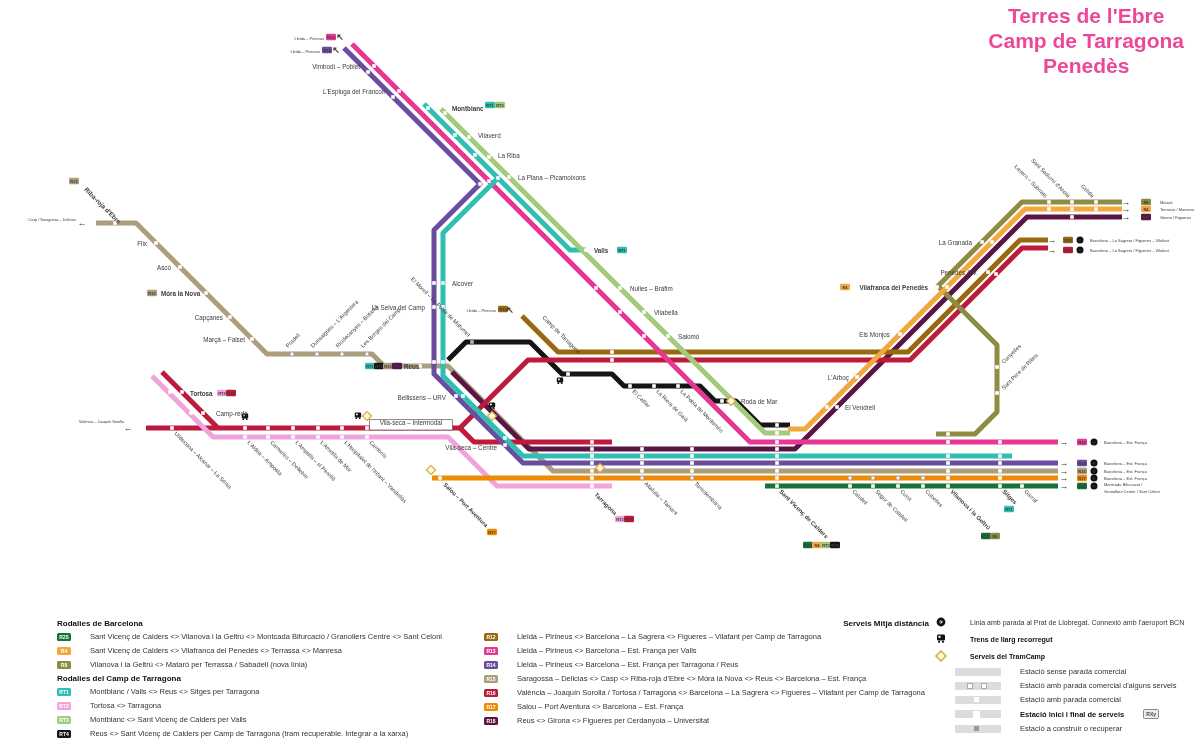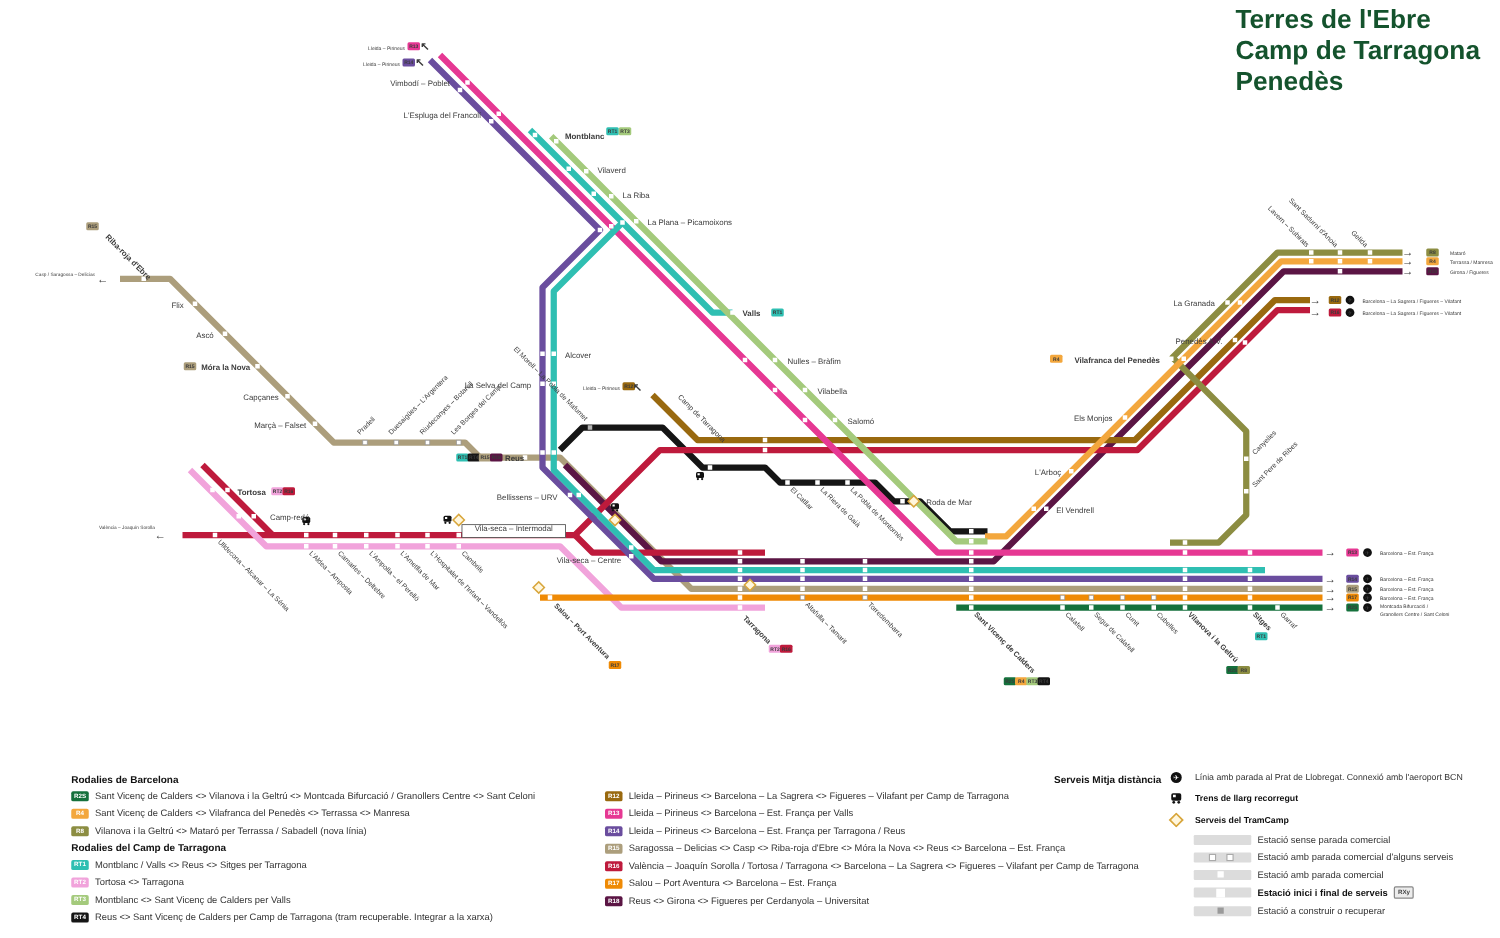--- a/index.html
+++ b/index.html
@@ -1,27 +1,27 @@
 <!DOCTYPE html>
 <html><head>
 <meta charset="utf-8">
 <style>
   html,body{margin:0;padding:0;background:#fff;}
   #screen{position:relative;width:1200px;height:750px;background:#fff;overflow:hidden;
           font-family:"Liberation Sans",sans-serif;}
   #map-svg{position:absolute;left:0;top:0;}
   #map-svg text{font-family:"Liberation Sans",sans-serif;fill:#3b3b3b;}
-  #title{position:absolute;top:4px;right:16px;text-align:left;font-size:21px;font-weight:bold;
-         color:#14532d;line-height:1.18;}
+  #title{position:absolute;top:4px;right:16px;text-align:center;font-size:21px;font-weight:bold;
+         color:#ec4899;line-height:1.18;}
   .legend-col{position:absolute;font-size:7.5px;color:#333;}
   #legend-col1{left:57px;top:616px;width:420px;}
   #legend-col2{left:484px;top:616px;width:445px;text-align:right;}
   #legend-col3{left:933px;top:616px;width:255px;text-align:center;}
   .legend-header{font-weight:bold;font-size:8px;color:#111;margin:3px 0 4px 0;}
-  .legend-row{display:flex;align-items:center;gap:5px;margin-bottom:5px;}
+  .legend-row{display:flex;align-items:center;gap:19px;margin-bottom:5px;}
   .badge-chip{flex:none;width:14px;height:8px;border-radius:1.5px;color:#fff;font-size:5px;
               font-weight:bold;display:flex;align-items:center;justify-content:center;}
   .legend-text{white-space:nowrap;}
   .sym-ico{flex:none;width:18px;height:12px;}
   .bar{flex:none;position:relative;width:46px;height:8px;background:#dcdcdc;border-radius:1px;}
   .bar .sq{position:absolute;top:1.5px;width:5px;height:5px;background:#fff;}
   .bar .sq.o{background:#fff;border:0.5px solid #aaa;width:4px;height:4px;}
   .bar .sq.g{background:#9a9a9a;}
   .bar .sq.big{top:0.5px;width:7px;height:7px;}
   .rxy-chip{flex:none;width:14px;height:8px;border:0.5px solid #888;border-radius:1.5px;background:#ececec;

